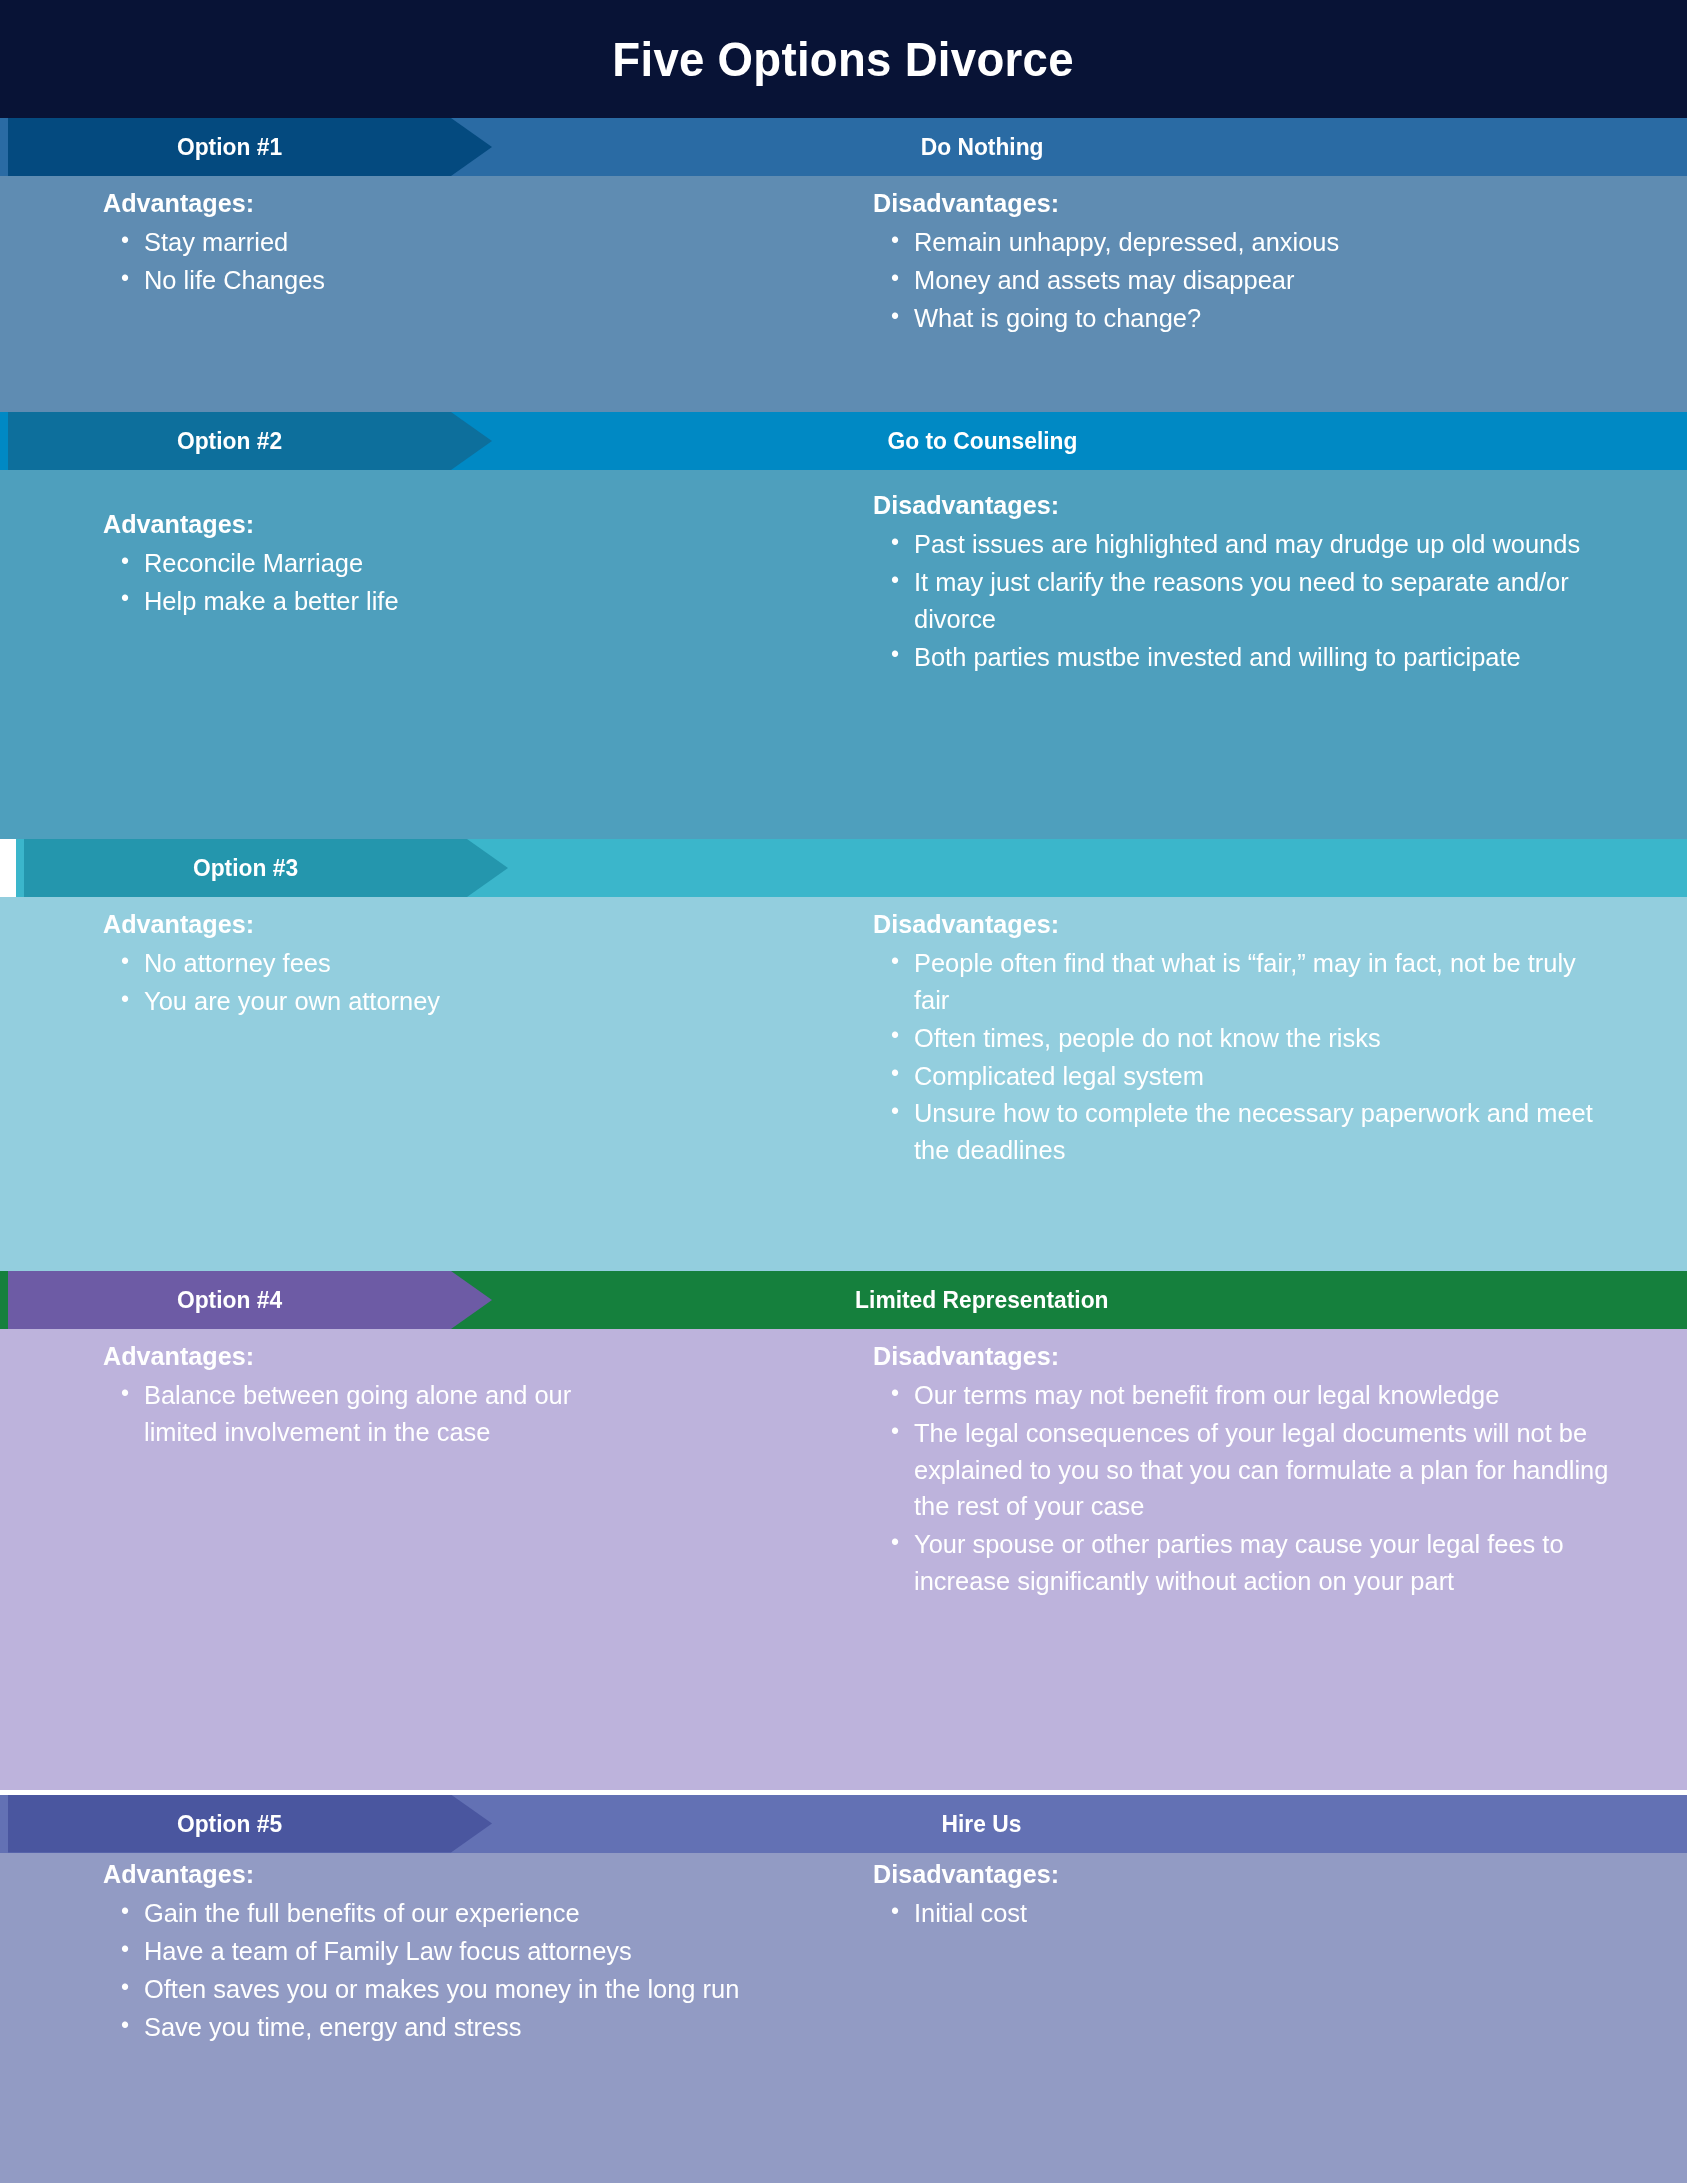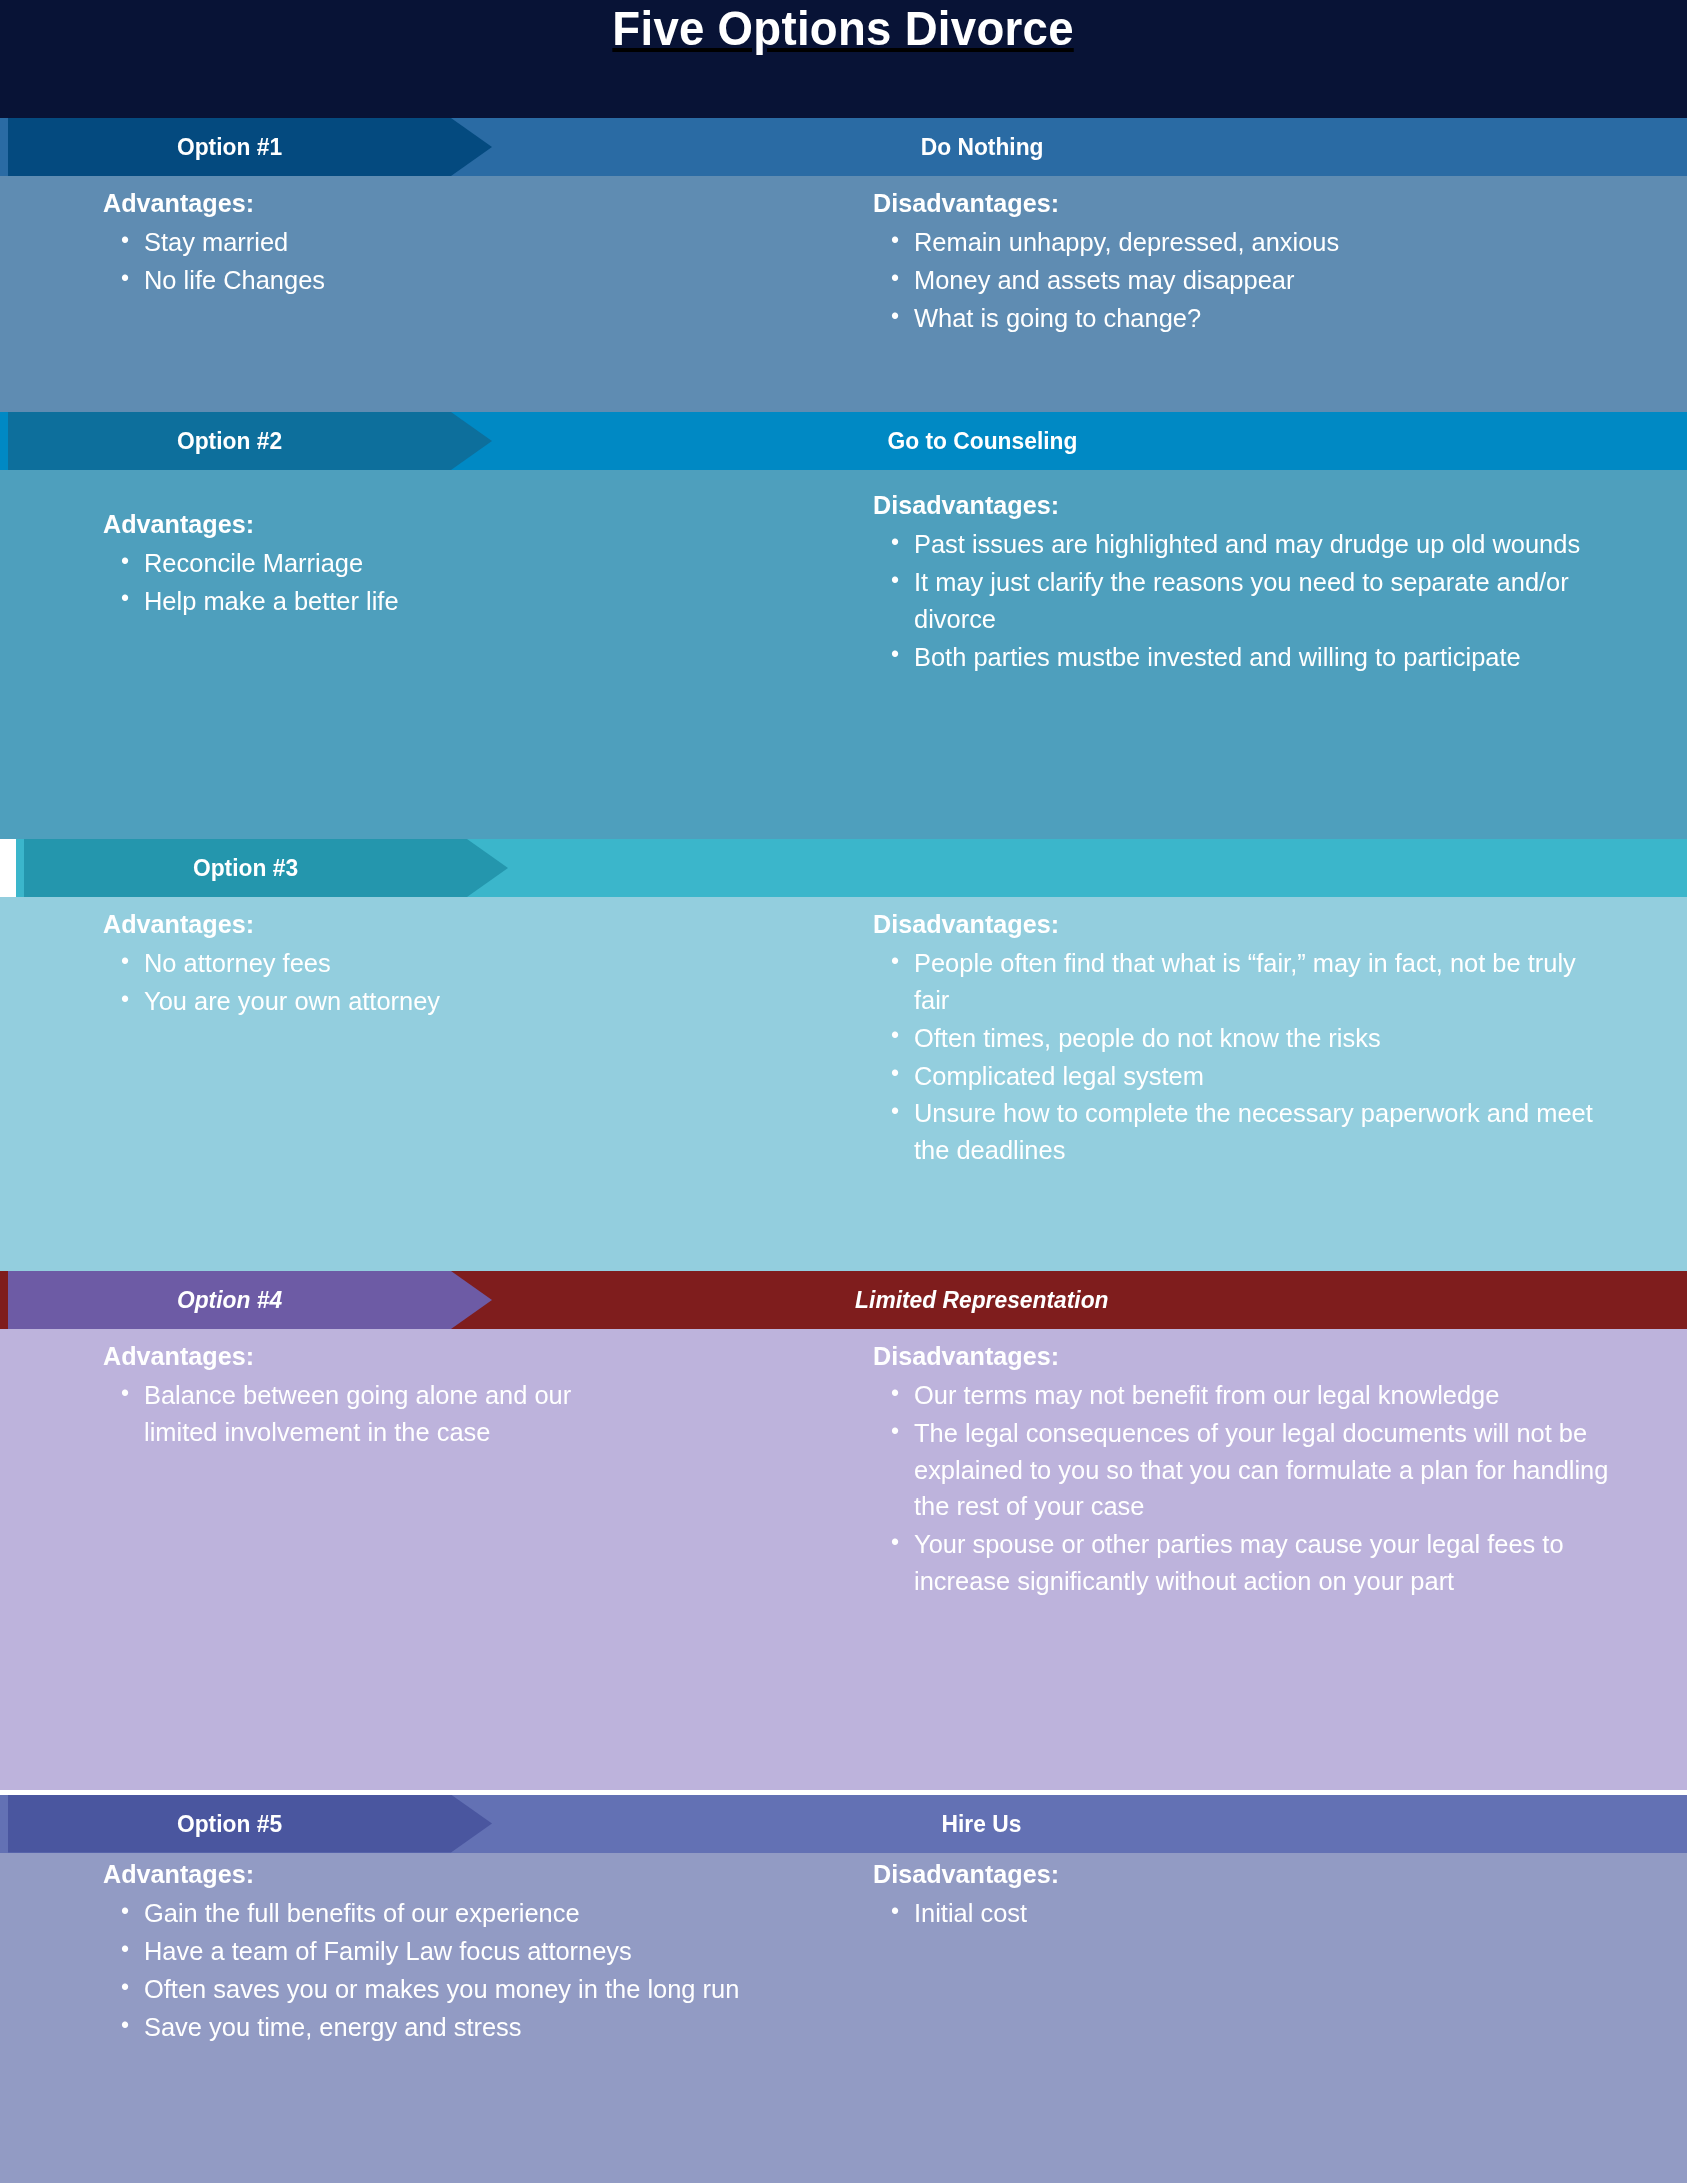--- a/index.html
+++ b/index.html
@@ -21,23 +21,22 @@
     background: #ffffff;
     display: flex;
     flex-direction: column;
   }
 
   
   .title-banner {
     flex: 0 0 118px;
     background: #081336;
     display: flex;
-    align-items: flex-start;
+    align-items: center;
     justify-content: center;
-    text-decoration: underline;
   }
   .title-text {
     color: #ffffff;
     font-size: 49px;
     font-weight: bold;
     letter-spacing: 0.3px;
     font-family: "Liberation Sans Narrow", "Liberation Sans", sans-serif;
     transform: scaleX(0.93);
   }
 
@@ -242,21 +241,21 @@
           <li>People often find that what is “fair,” may in fact, not be truly fair</li>
           <li>Often times, people do not know the risks</li>
           <li>Complicated legal system</li>
           <li>Unsure how to complete the necessary paperwork and meet the deadlines</li>
         </ul>
       </div>
     </div>
   </div>
 
   <div class="option" style="flex:0 0 519px;">
-    <div class="option-header" style="background:#7f1d1d;font-style:italic;">
+    <div class="option-header" style="background:#15803d;">
       <div class="header-tab" style="background:#6d5ba5;">
         <span class="header-tab-label">Option #4</span>
       </div>
       <div class="header-title">
         <span class="header-title-label">Limited Representation</span>
       </div>
     </div>
     <div class="option-body" style="background:#bdb3dc;">
       <div class="col col-adv">
         <div class="col-heading">Advantages:</div>

